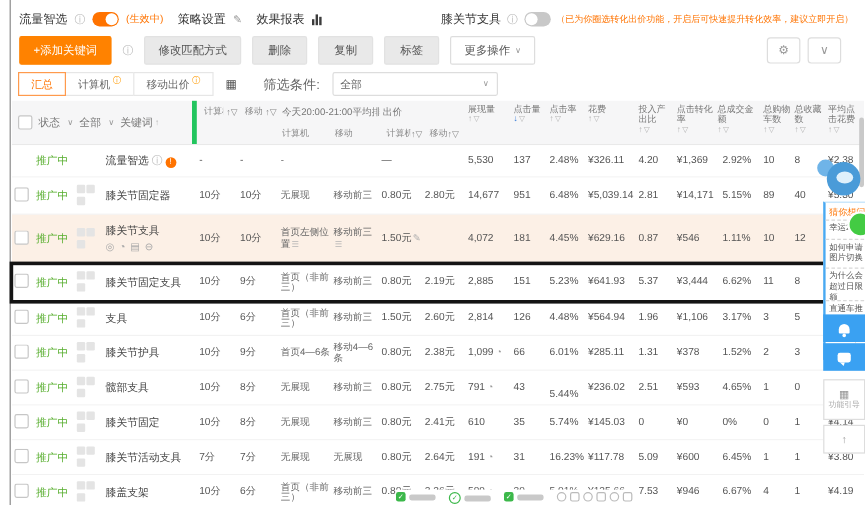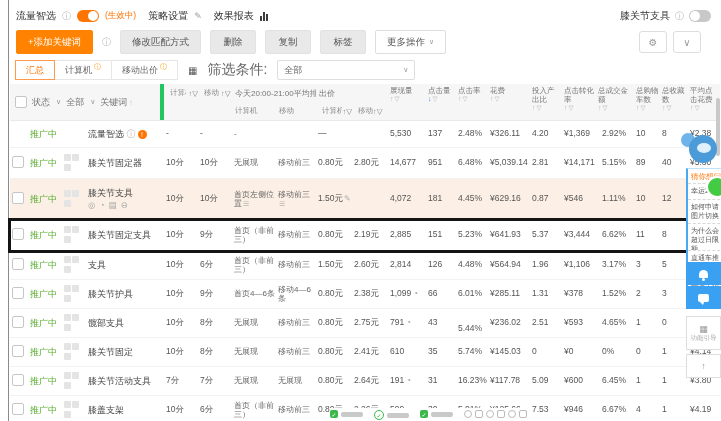--- a/index.html
+++ b/index.html
@@ -40,21 +40,21 @@
   .tool-right{margin-left:auto;display:flex;gap:6px;margin-right:10px;}
   .sq-btn{width:26px;height:20px;border:1px solid #ddd;border-radius:3px;background:#fff;display:flex;align-items:center;justify-content:center;color:#999;font-size:10px;cursor:pointer;}
 
   
   .filterrow{position:absolute;left:16px;top:60px;height:20px;display:flex;align-items:center;gap:10px;}
   .chips{display:flex;}
   .chip{height:20px;box-sizing:border-box;border:1px solid #e6e6e6;background:#fff;padding:0 10px;display:flex;align-items:center;font-size:9px;color:#666;margin-left:-1px;cursor:pointer;position:relative;}
   .chip.active{border:1px solid #ff9a4d;color:#ff7300;z-index:1;}
   .chip .mini{color:#ff9a00;font-size:7px;margin-left:2px;margin-top:-6px;}
   .grid-ic{color:#555;font-size:10px;}
-  .flt-label{color:#666;font-size:14px;}
+  .flt-label{color:#666;font-size:11px;margin-left:12px;}
   .select{width:138px;height:20px;box-sizing:border-box;border:1px solid #ddd;border-radius:2px;display:flex;align-items:center;padding:0 6px;color:#666;background:#fff;cursor:pointer;}
   .select .caret{margin-left:auto;}
 
   
   .table{position:absolute;left:10px;top:84px;width:710px;}
   .thead{display:flex;background:#f6f6f7;border-bottom:1px solid #e9e9e9;height:36px;color:#777;}
   .h-left{width:154px;display:flex;align-items:center;gap:5px;padding-left:5px;box-sizing:border-box;border-right:4px solid #22c55e;}
   .cb{display:inline-block;width:10px;height:10px;border:1px solid #c6c6c6;border-radius:2px;background:#fff;cursor:pointer;flex:none;}
   .h-drop{display:flex;align-items:center;gap:2px;cursor:pointer;}
   .h-group{display:flex;flex-direction:column;box-sizing:border-box;}
@@ -131,20 +131,21 @@
       <i></i>
       <i></i>
       <i></i>
     </span>
   <span class="tb-right">
     <span class="tb-label">膝关节支具</span>
     <span class="inf">ⓘ</span>
     <span class="tg off">
         <span class="knob"></span>
       </span>
+    <span class="orange notice">（已为你圈选转化出价功能，开启后可快速提升转化效率，建议立即开启）</span>
   </span>
 </div>
 
 <div class="toolbar">
   <span class="btn primary">+添加关键词</span>
   <span class="inf">ⓘ</span>
   <span class="btn gray">修改匹配方式</span>
   <span class="btn gray">删除</span>
   <span class="btn gray">复制</span>
   <span class="btn gray">标签</span>

